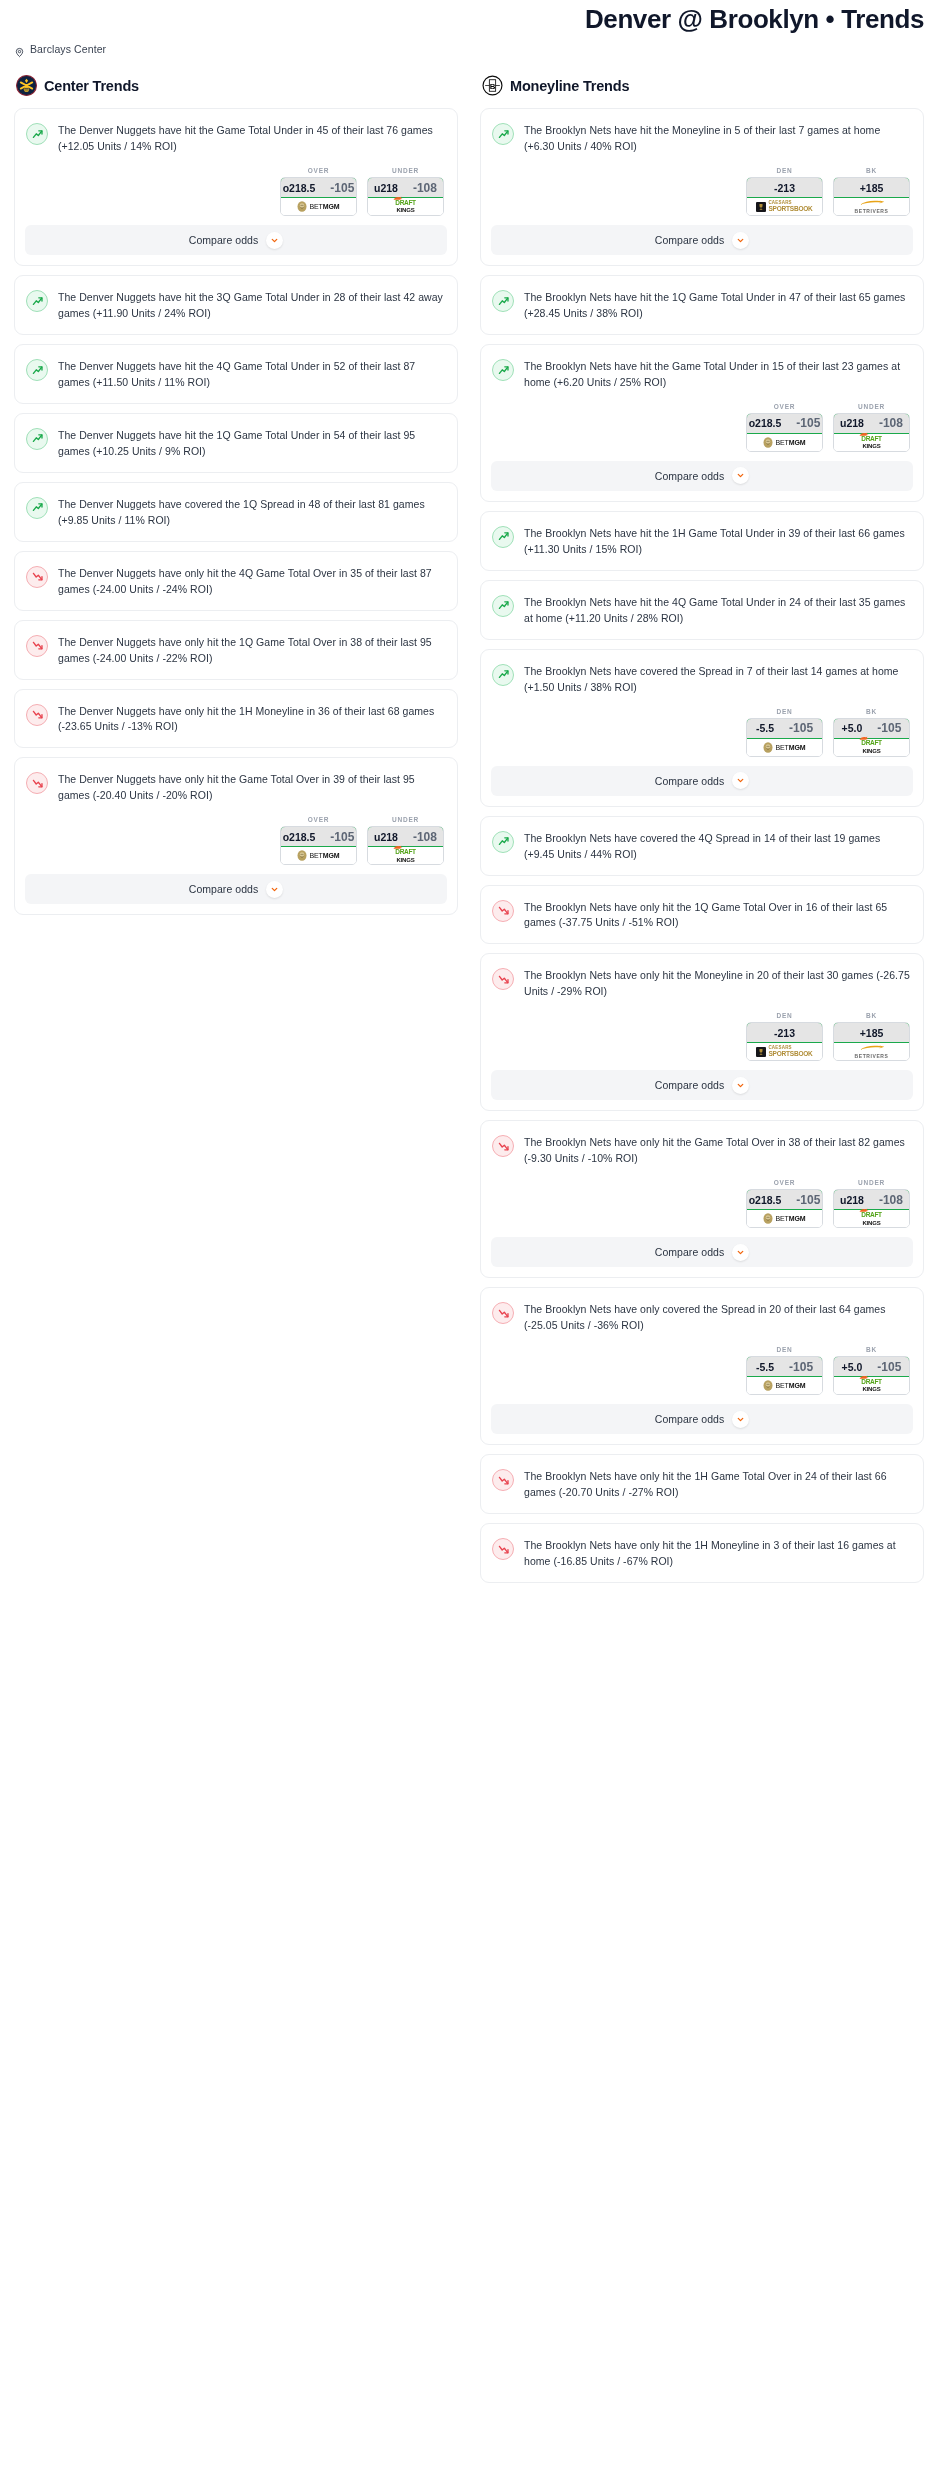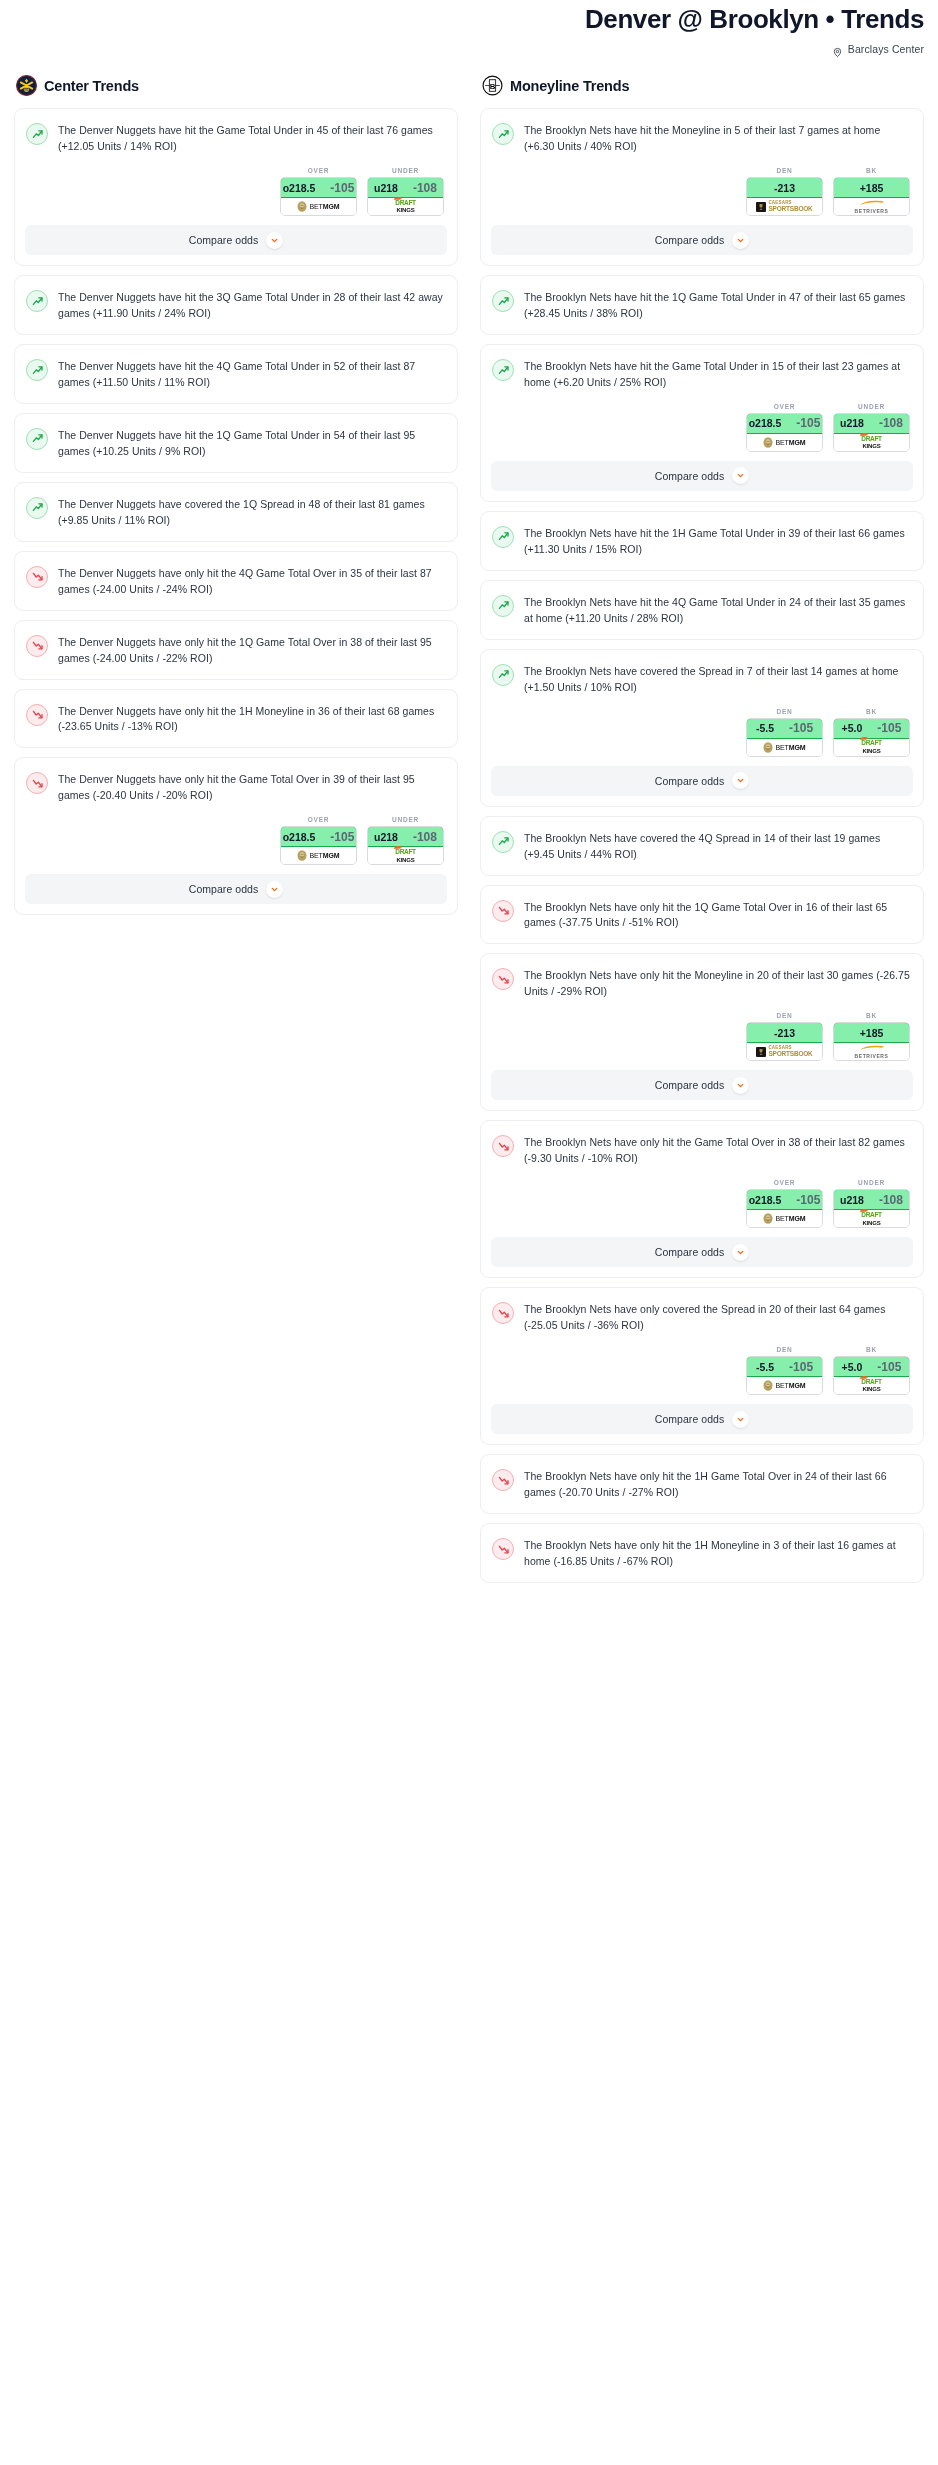--- a/index.html
+++ b/index.html
@@ -20,21 +20,20 @@
     letter-spacing: -0.4px;
     color: #10172a;
     line-height: 1.2;
     text-align: right;
   }
   .venue-row {
     display: flex;
     align-items: center;
     gap: 5px;
     margin-top: 8px;
-    justify-content: flex-end;
   }
   .venue-text { font-size: 10.5px; color: #3a4352; letter-spacing: .1px; }
   .pin-icon { width: 11px; height: 11px; display: block; }
 
   
   .columns {
     display: flex;
     gap: 22px;
     padding: 20px 14px 0 14px;
     align-items: flex-start;
@@ -112,21 +111,21 @@
   }
   .odds-value {
     border: 1px solid #1aa94b;
     border-radius: 5px 5px 0 0;
     margin: -1px -1px 0 -1px;
     height: 21px;
     display: flex;
     align-items: center;
     justify-content: center;
     gap: 3px;
-    background: #86efac;
+    background: #e5e5e5;
   }
   .odds-main { font-size: 10.5px; font-weight: 700; color: #10172a; }
   .odds-juice { font-size: 12px; font-weight: 700; color: #5d6675; margin-left: 12px; }
   .odds-book {
     height: 17px;
     display: flex;
     align-items: center;
     justify-content: center;
     background: #fff;
   }
@@ -576,21 +575,21 @@
 
     </div>
       <div class="card">
       <div class="card-body">
         <span class="trend-badge up">
             <svg viewBox="0 0 16 16">
               <path d="M3 11.5 L6.5 7.2 L9 9.2 L13.2 3.8" fill="none" stroke="#1aa94b" stroke-width="1.7" stroke-linecap="round" stroke-linejoin="round"></path>
               <path d="M9.6 3.5h3.9v3.9" fill="none" stroke="#1aa94b" stroke-width="1.7" stroke-linecap="round" stroke-linejoin="round"></path>
             </svg>
           </span>
-        <div class="trend-text">The Brooklyn Nets have covered the Spread in 7 of their last 14 games at home (+1.50 Units / 10% ROI)</div>
+        <div class="trend-text">The Brooklyn Nets have covered the Spread in 7 of their last 14 games at home (+1.50 Units / 38% ROI)</div>
       </div>
       <div class="odds-wrap">
           <div class="odds-col">
       <div class="odds-label">DEN</div>
       <div class="odds-box">
         <div class="odds-value">
           <span class="odds-main">-5.5</span>
           <span class="odds-juice">-105</span>
         </div>
         <div class="odds-book">

